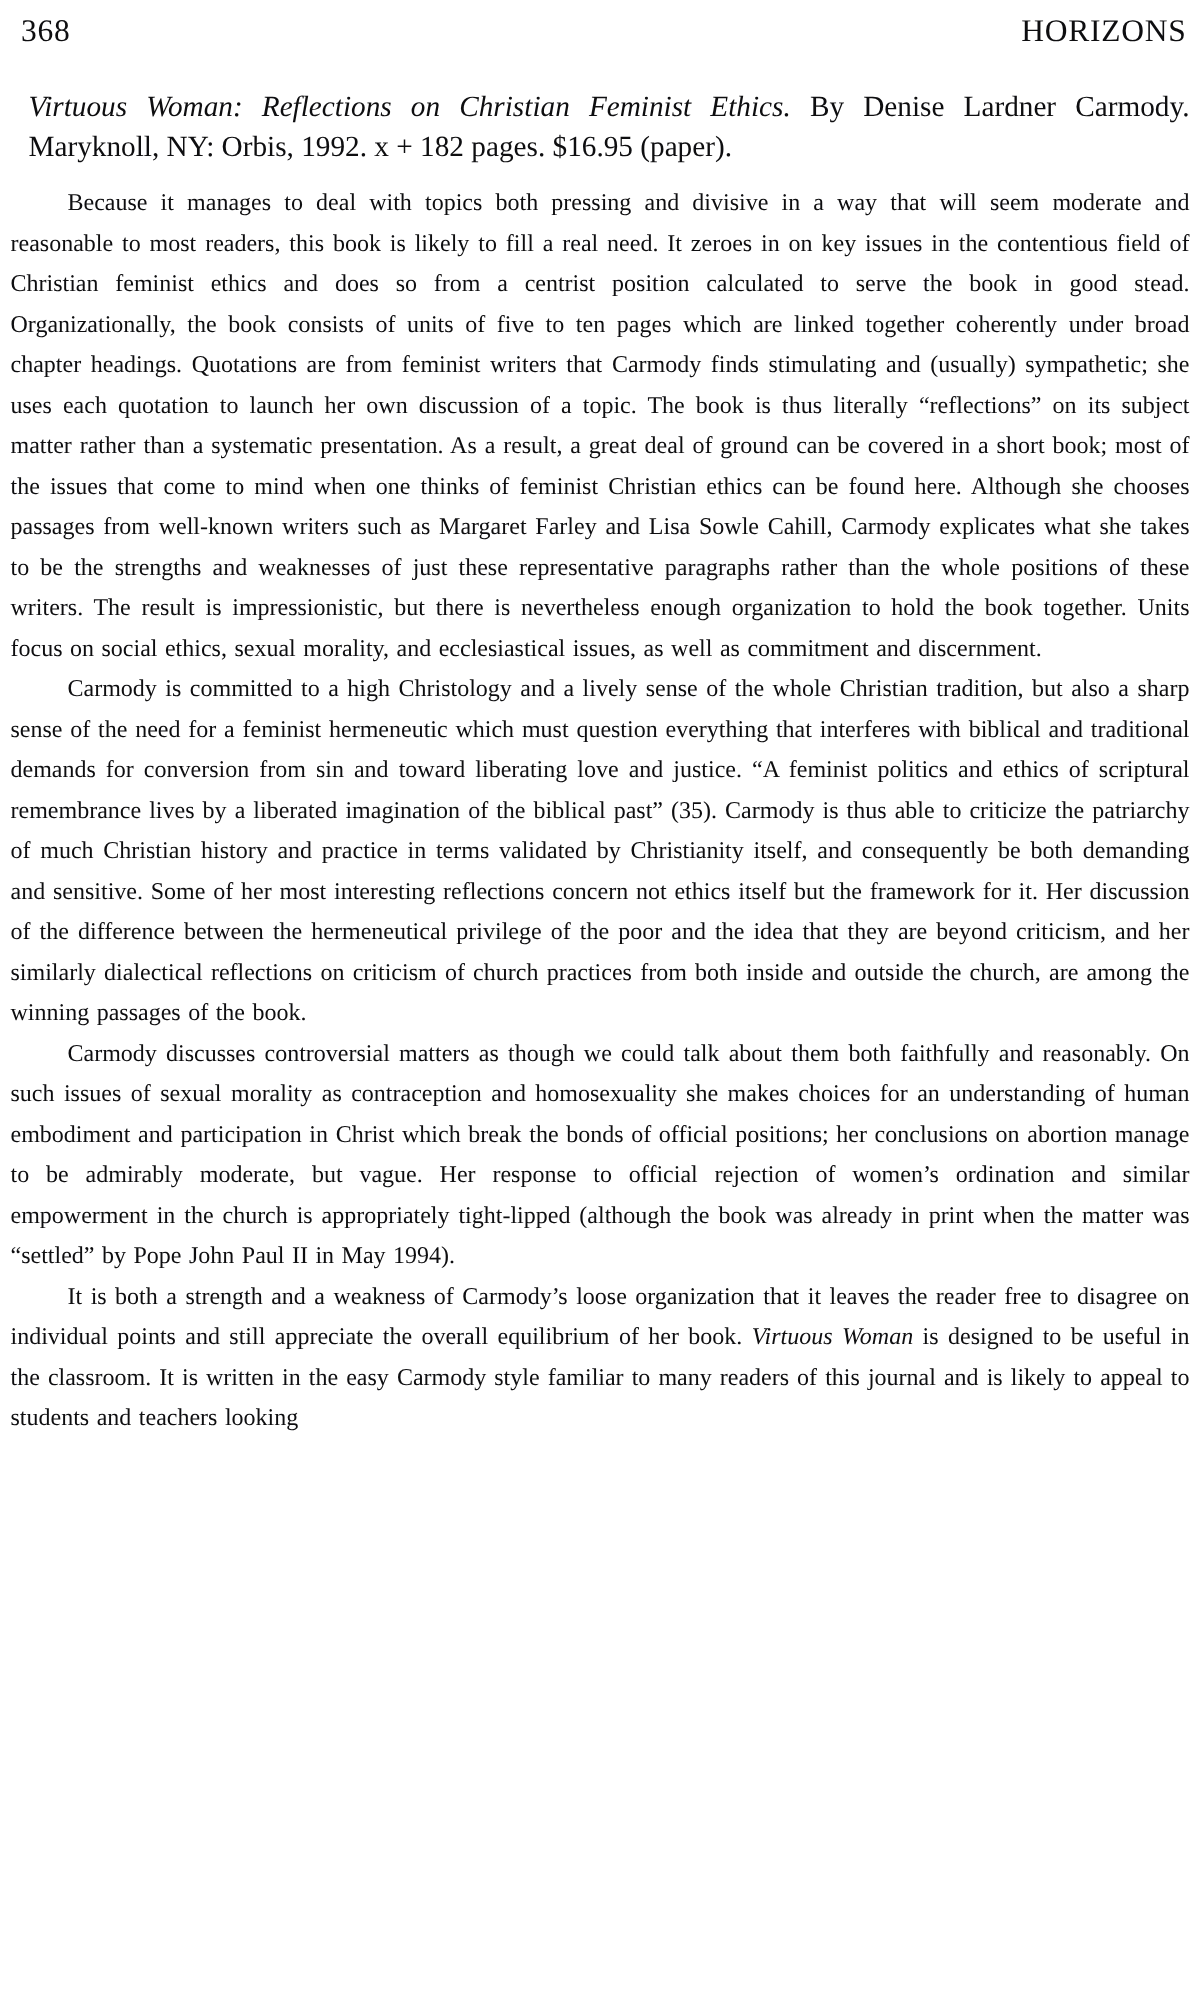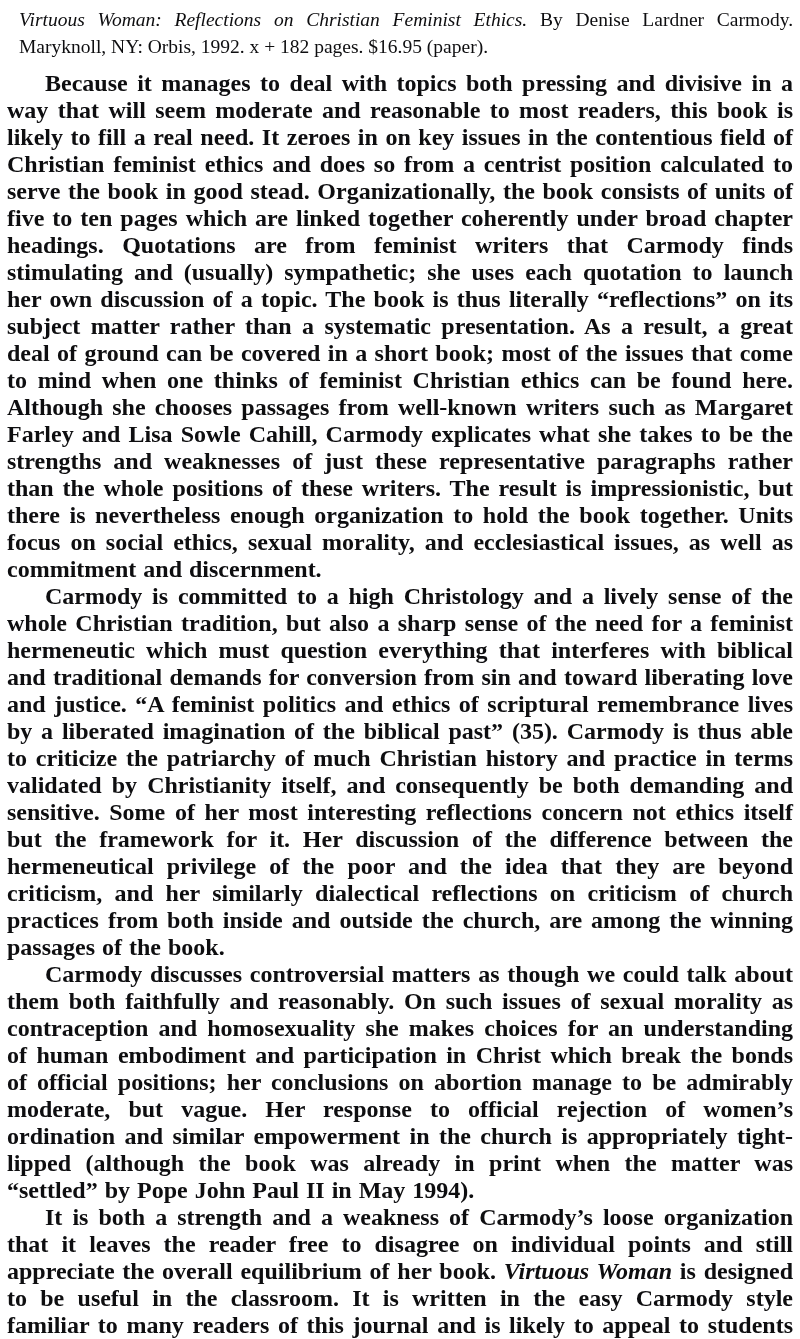--- a/index.html
+++ b/index.html
@@ -41,37 +41,40 @@
   .citation {
     font-size: 19.5px;
     line-height: 27px;
     text-align: justify;
     margin: 0 0 10px 12px;
   }
   .citation em {
     font-style: italic;
   }
   .bodytext p {
-    font-size: 24px;
+    font-size: 16px;
     line-height: 27px;
     text-align: justify;
     text-indent: 38px;
     margin: 0;
     word-spacing: 1px;
-    font-weight: bold;
   }
   .bodytext em {
     font-style: italic;
   }
 </style>
 </head>
 <body>
 
 <div class="page">
 
+  <div class="running-head">
+    <span class="pageno">368</span>
+    <span class="journal">HORIZONS</span>
+  </div>
 
   <div class="citation">
     <em>Virtuous Woman: Reflections on Christian Feminist Ethics.</em><span> By Denise Lardner Carmody. Maryknoll, NY: Orbis, 1992. x + 182 pages. $16.95 (paper).</span>
   </div>
 
   <div class="bodytext">
     <p>Because it manages to deal with topics both pressing and divisive in a way that will seem moderate and reasonable to most readers, this book is likely to fill a real need. It zeroes in on key issues in the contentious field of Christian feminist ethics and does so from a centrist position calculated to serve the book in good stead. Organizationally, the book consists of units of five to ten pages which are linked together coherently under broad chapter headings. Quotations are from feminist writers that Carmody finds stimulating and (usually) sympathetic; she uses each quotation to launch her own discussion of a topic. The book is thus literally “reflections” on its subject matter rather than a systematic presentation. As a result, a great deal of ground can be covered in a short book; most of the issues that come to mind when one thinks of feminist Christian ethics can be found here. Although she chooses passages from well-known writers such as Margaret Farley and Lisa Sowle Cahill, Carmody explicates what she takes to be the strengths and weaknesses of just these representative paragraphs rather than the whole positions of these writers. The result is impressionistic, but there is nevertheless enough organization to hold the book together. Units focus on social ethics, sexual morality, and ecclesiastical issues, as well as commitment and discernment.</p>
     <p>Carmody is committed to a high Christology and a lively sense of the whole Christian tradition, but also a sharp sense of the need for a feminist hermeneutic which must question everything that interferes with biblical and traditional demands for conversion from sin and toward liberating love and justice. “A feminist politics and ethics of scriptural remembrance lives by a liberated imagination of the biblical past” (35). Carmody is thus able to criticize the patriarchy of much Christian history and practice in terms validated by Christianity itself, and consequently be both demanding and sensitive. Some of her most interesting reflections concern not ethics itself but the framework for it. Her discussion of the difference between the hermeneutical privilege of the poor and the idea that they are beyond criticism, and her similarly dialectical reflections on criticism of church practices from both inside and outside the church, are among the winning passages of the book.</p>
     <p>Carmody discusses controversial matters as though we could talk about them both faithfully and reasonably. On such issues of sexual morality as contraception and homosexuality she makes choices for an understanding of human embodiment and participation in Christ which break the bonds of official positions; her conclusions on abortion manage to be admirably moderate, but vague. Her response to official rejection of women’s ordination and similar empowerment in the church is appropriately tight-lipped (although the book was already in print when the matter was “settled” by Pope John Paul II in May 1994).</p>
     <p><span>It is both a strength and a weakness of Carmody’s loose organization that it leaves the reader free to disagree on individual points and still appreciate the overall equilibrium of her book. </span><em>Virtuous Woman</em><span> is designed to be useful in the classroom. It is written in the easy Carmody style familiar to many readers of this journal and is likely to appeal to students and teachers looking</span></p>

